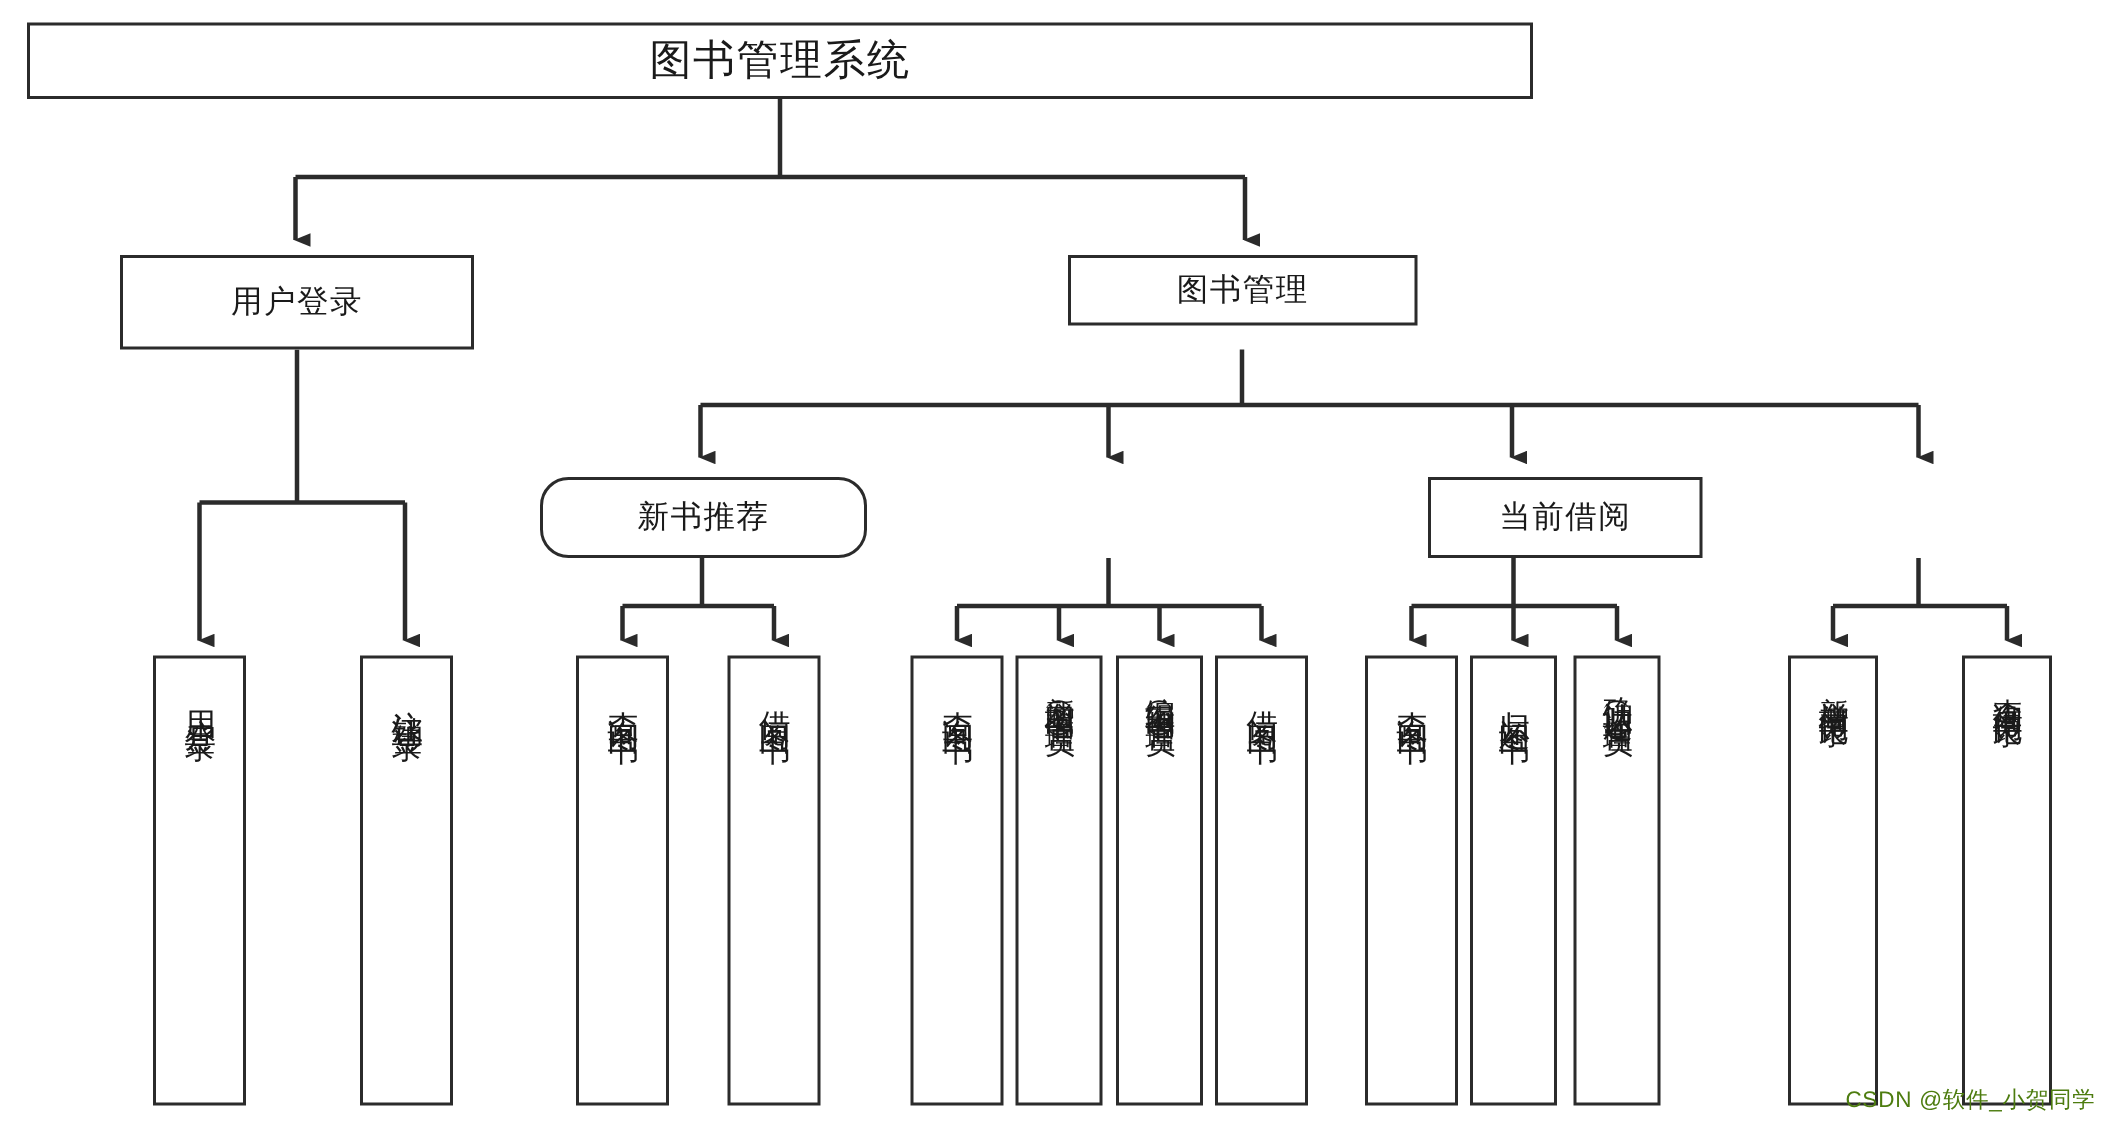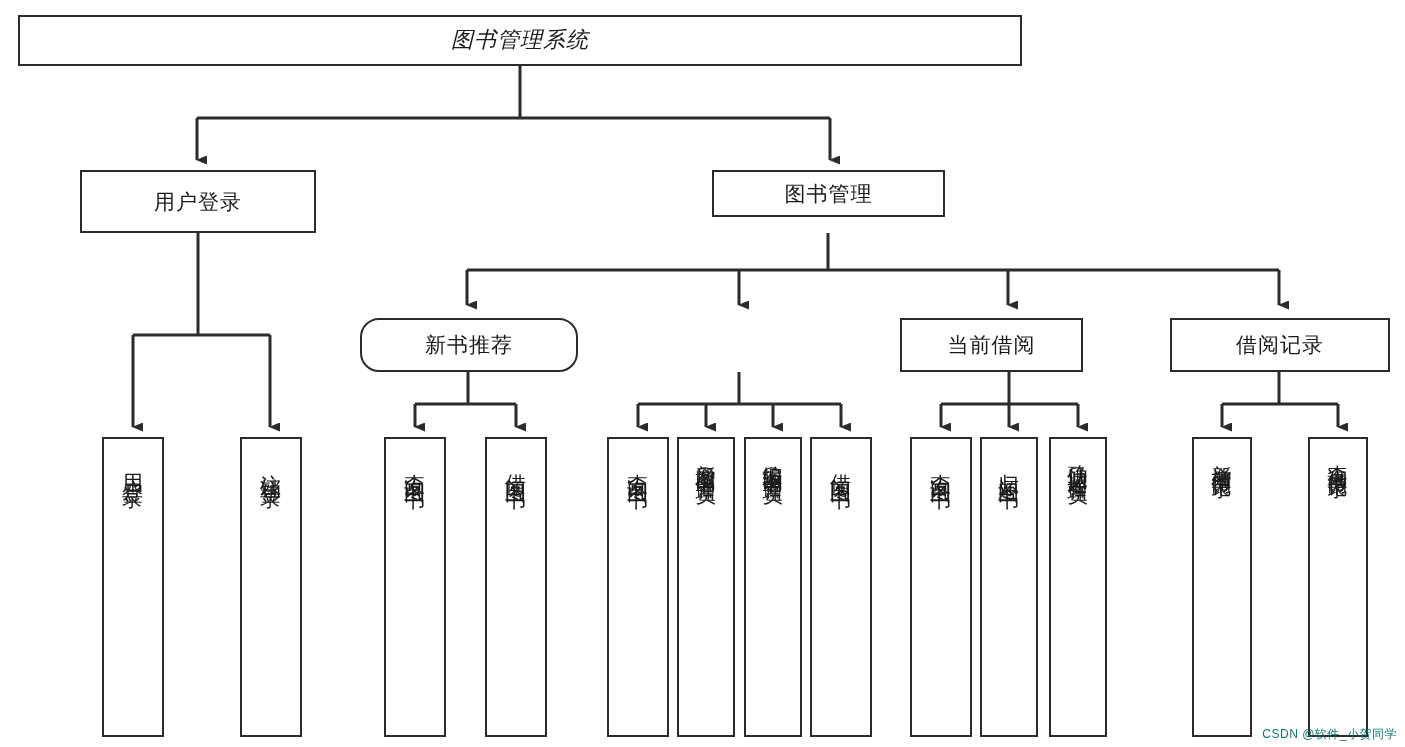--- a/index.html
+++ b/index.html
@@ -42,22 +42,21 @@
     text-align: center;
     line-height: 1.22;
     white-space: nowrap;
   }
   
   .node.horiz .node-label {
     font-size: 21px;
     letter-spacing: 1px;
   }
   .node.root .node-label {
-    font-size: 22px;
-    font-style: italic;
+    font-size: 28px;
   }
   
   .node.vert {
     align-items: flex-start;
     padding-top: 18px;
   }
   .node.vert .node-label {
     writing-mode: vertical-rl;
     text-orientation: upright;
     font-size: 21px;
@@ -69,22 +68,22 @@
     padding-top: 10px;
   }
   .node.vert.tall-text .node-label {
     font-size: 20px;
     letter-spacing: 3px;
   }
   #watermark {
     position: absolute;
     right: 8px;
     bottom: 4px;
-    font-size: 12px;
-    color: #0f766e;
+    font-size: 15px;
+    color: #4d7c0f;
     letter-spacing: 0.5px;
     user-select: none;
     white-space: nowrap;
   }
 </style>
 </head>
 <body>
 
 <div id="diagram-root">
 
@@ -145,25 +144,22 @@
   <div class="node horiz" style="left:80px; top:170px; width:236px; height:63px;">
     <span class="node-label">用户登录</span>
   </div>
   <div class="node horiz" style="left:712px; top:170px; width:233px; height:47px;">
     <span class="node-label">图书管理</span>
   </div>
 
   <div class="node horiz" style="left:360px; top:318px; width:218px; height:54px;border-radius:19px;">
     <span class="node-label">新书推荐</span>
   </div>
-  <div class="node horiz" style="left:900px; top:318px; width:183px; height:54px;">
+  <div class="node horiz" style="left:952px; top:318px; width:183px; height:54px;">
     <span class="node-label">当前借阅</span>
-  </div>
-  <div class="node horiz" style="left:1170px; top:318px; width:220px; height:54px;">
-    <span class="node-label">借阅记录</span>
   </div>
 
   <div class="node vert" style="left:102px; top:437px; width:62px; height:300px;">
     <span class="node-label">用户登录</span>
   </div>
   <div class="node vert" style="left:240px; top:437px; width:62px; height:300px;">
     <span class="node-label">注销登录</span>
   </div>
 
   <div class="node vert" style="left:384px; top:437px; width:62px; height:300px;">

